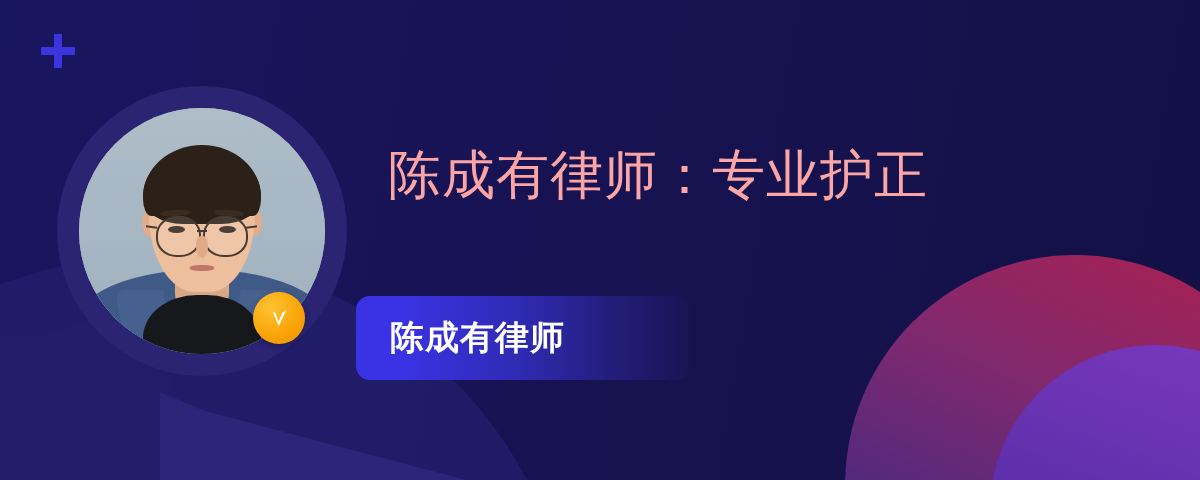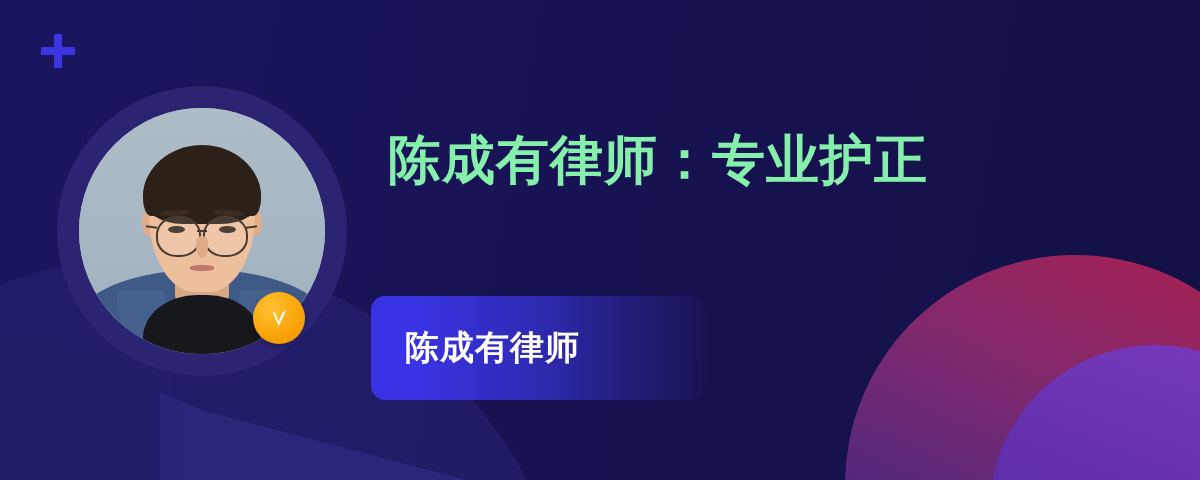--- a/index.html
+++ b/index.html
@@ -216,37 +216,37 @@
     align-items: center;
     justify-content: center;
     box-shadow: 0 2px 6px rgba(0,0,0,0.25);
   }
   .verified-badge svg { display: block; }
 
   
   .headline {
     position: absolute;
     left: 388px;
-    top: 118px;
+    top: 133px;
     width: 790px;
-    color: #86efac;
+    color: #fca5a5;
     font-size: 53px;
     line-height: 84px;
-    font-weight: bold;
+    font-weight: normal;
     letter-spacing: 1px;
     white-space: nowrap;
   }
   .headline .ln { display: block; }
 
   .name-chip {
     position: absolute;
-    left: 371px;
+    left: 356px;
     top: 296px;
     width: 334px;
-    height: 104px;
+    height: 84px;
     border-radius: 14px;
     background: linear-gradient(90deg, #3a33e6 0%, #3a33e6 12%, #2f2bb4 48%, #221d78 78%, rgba(28,24,92,0.35) 100%);
     display: flex;
     align-items: center;
   }
   .name-chip span {
     color: #ffffff;
     font-size: 34px;
     font-weight: bold;
     letter-spacing: 1px;

